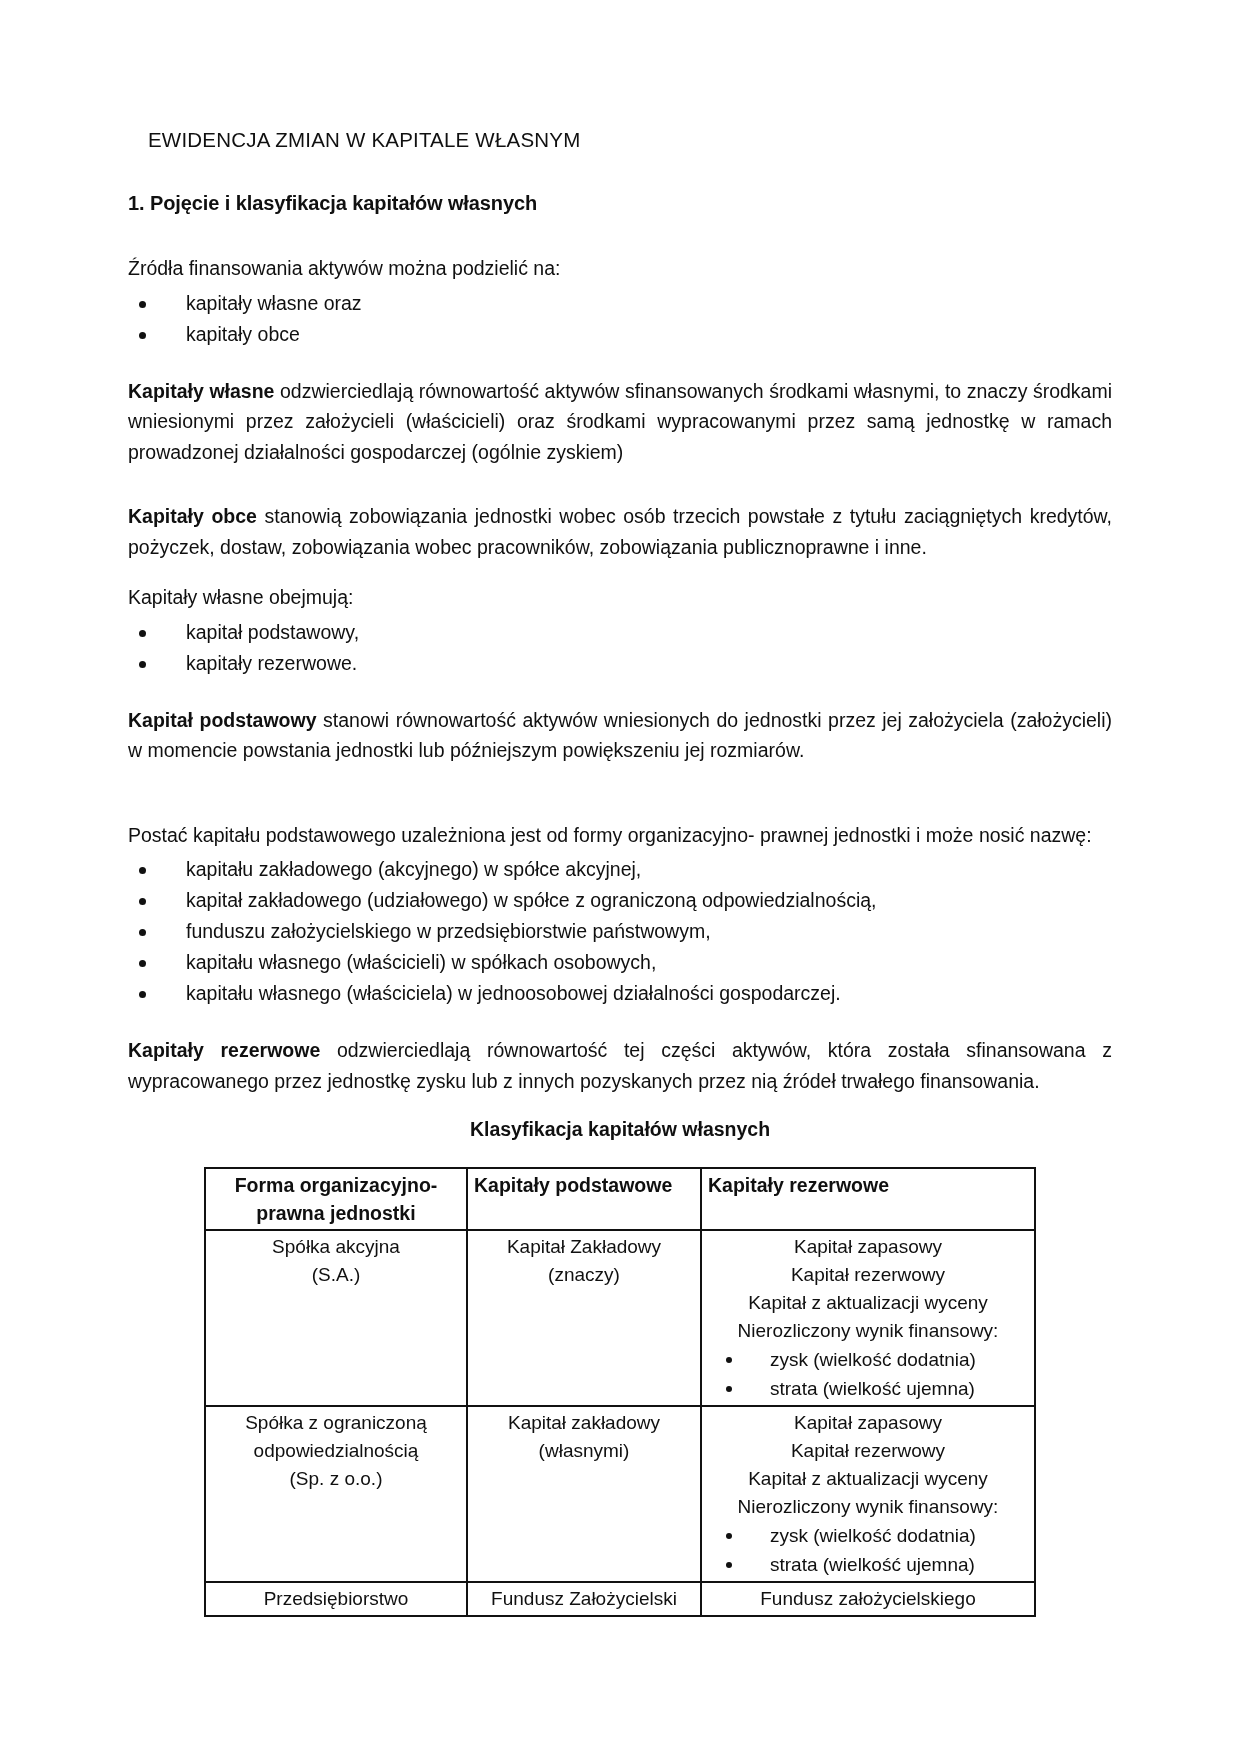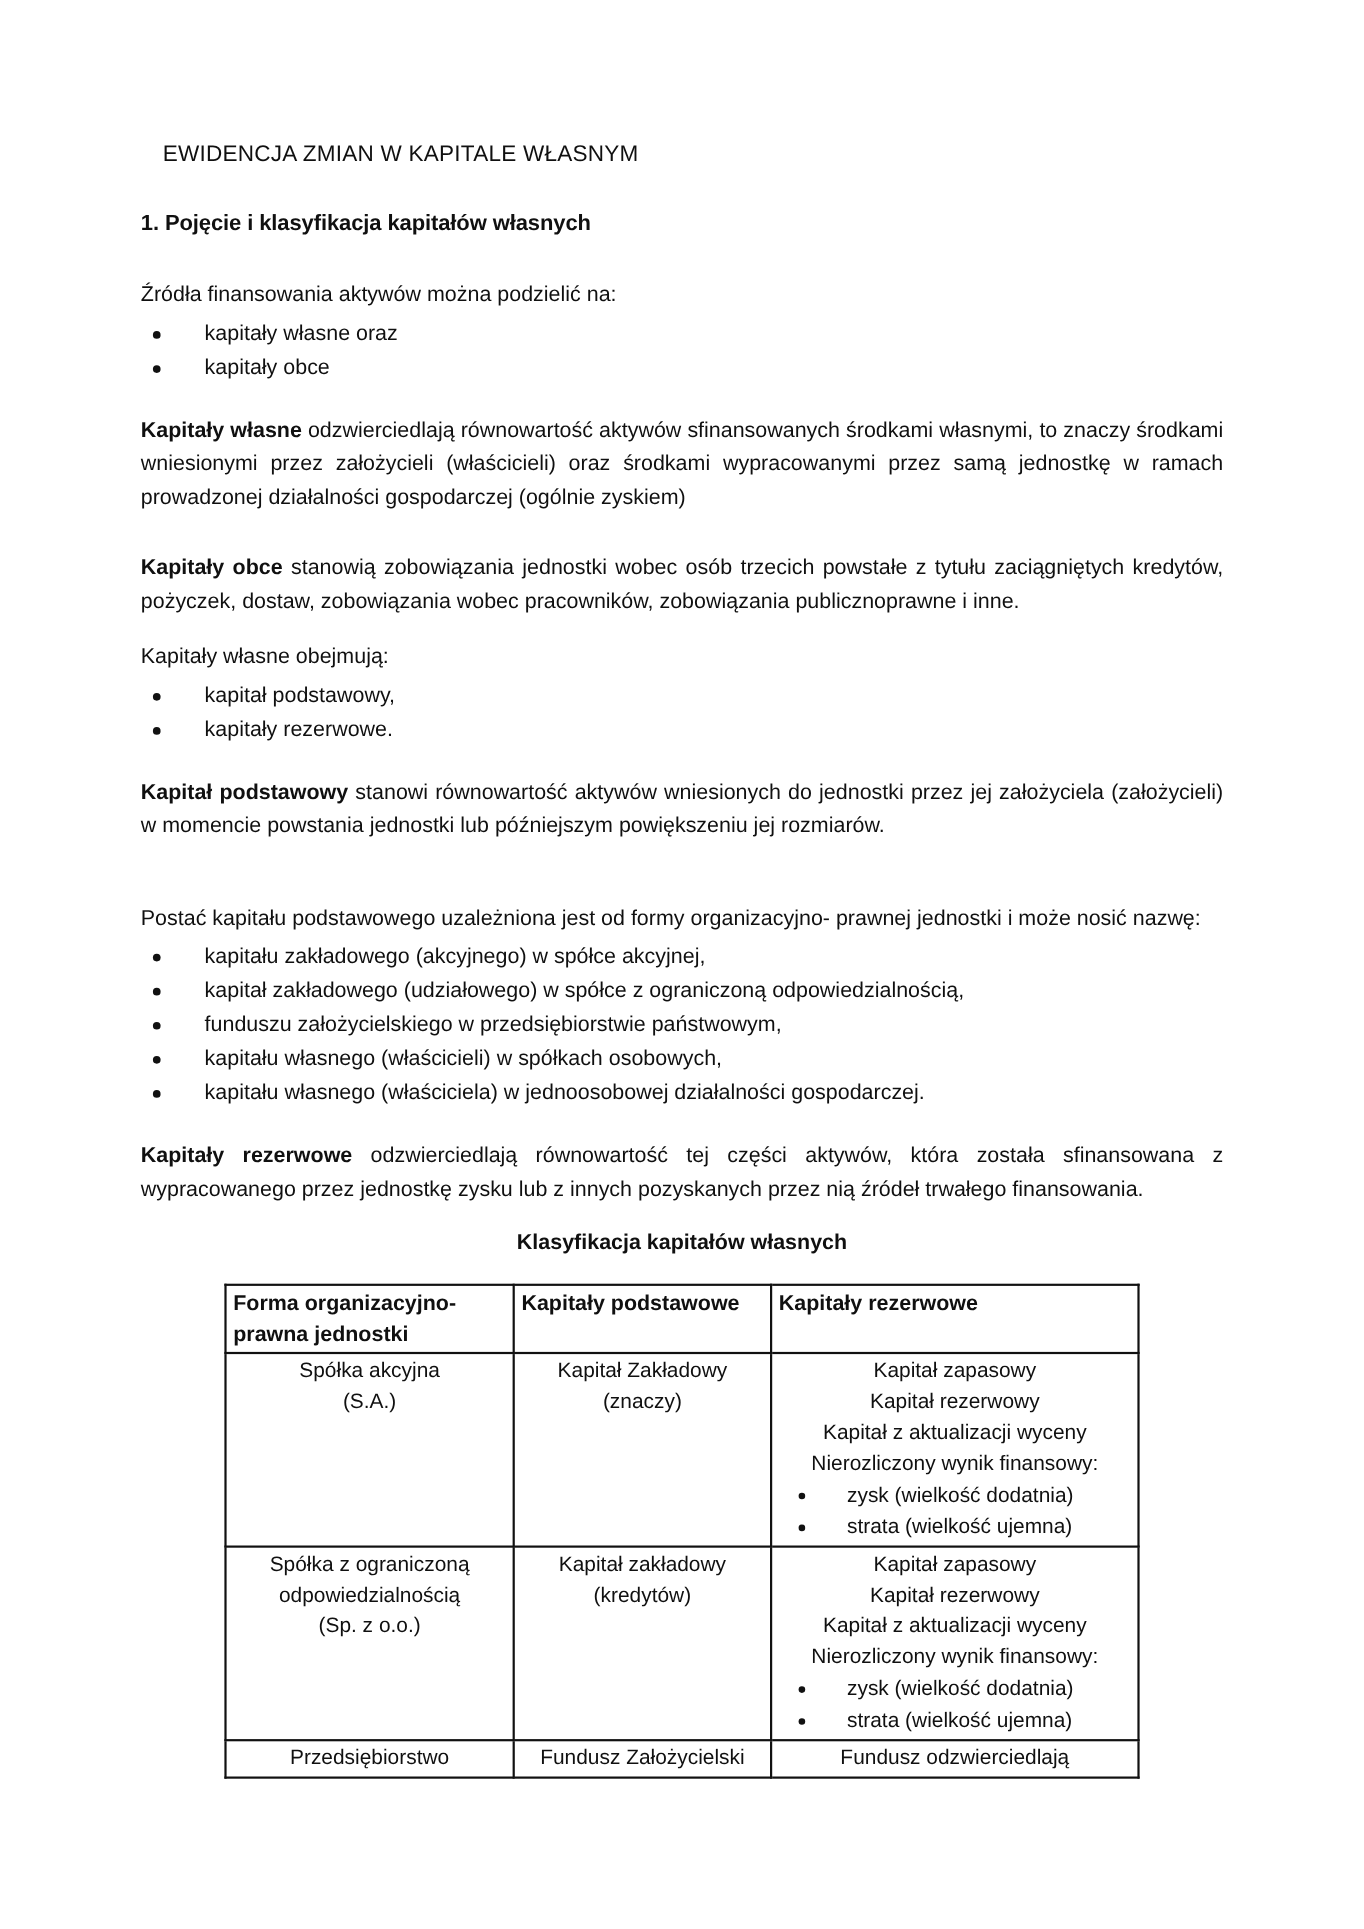--- a/index.html
+++ b/index.html
@@ -98,21 +98,21 @@
     font-size: 19px;
     line-height: 28px;
     vertical-align: top;
     font-weight: normal;
   }
   table.class-table th {
     font-weight: bold;
     font-size: 19.5px;
     line-height: 28px;
   }
-  th.col-form { width: 248px; text-align: left; }
+  th.col-form { width: 248px; text-align: center; }
   th.col-basic { width: 220px; text-align: left; padding-left: 8px; }
   th.col-reserve { width: 320px; text-align: left; padding-left: 8px; }
 
   td.c-center { text-align: center; }
   td.c-reserve { text-align: center; }
 
   ul.cell-bullets {
     list-style: none;
     margin: 0;
     padding: 0;
@@ -226,36 +226,36 @@
       </tr>
 
       <tr>
         <td class="c-center tall-b">
           <div>Spółka z ograniczoną</div>
           <div>odpowiedzialnością</div>
           <div>(Sp. z o.o.)</div>
         </td>
         <td class="c-center tall-b">
           <div>Kapitał zakładowy</div>
-          <div>(kredytów)</div>
+          <div>(własnymi)</div>
         </td>
         <td class="c-reserve tall-b">
           <div>Kapitał zapasowy</div>
           <div>Kapitał rezerwowy</div>
           <div>Kapitał z aktualizacji wyceny</div>
           <div>Nierozliczony wynik finansowy:</div>
           <ul class="cell-bullets">
             <li>zysk (wielkość dodatnia)</li>
             <li>strata (wielkość ujemna)</li>
           </ul>
         </td>
       </tr>
 
       <tr>
         <td class="c-center last-row">Przedsiębiorstwo</td>
         <td class="c-center last-row">Fundusz Założycielski</td>
-        <td class="c-reserve last-row">Fundusz odzwierciedlają</td>
+        <td class="c-reserve last-row">Fundusz założycielskiego</td>
       </tr>
 
     </tbody>
   </table>
 
 </div>
 
 </body></html>

